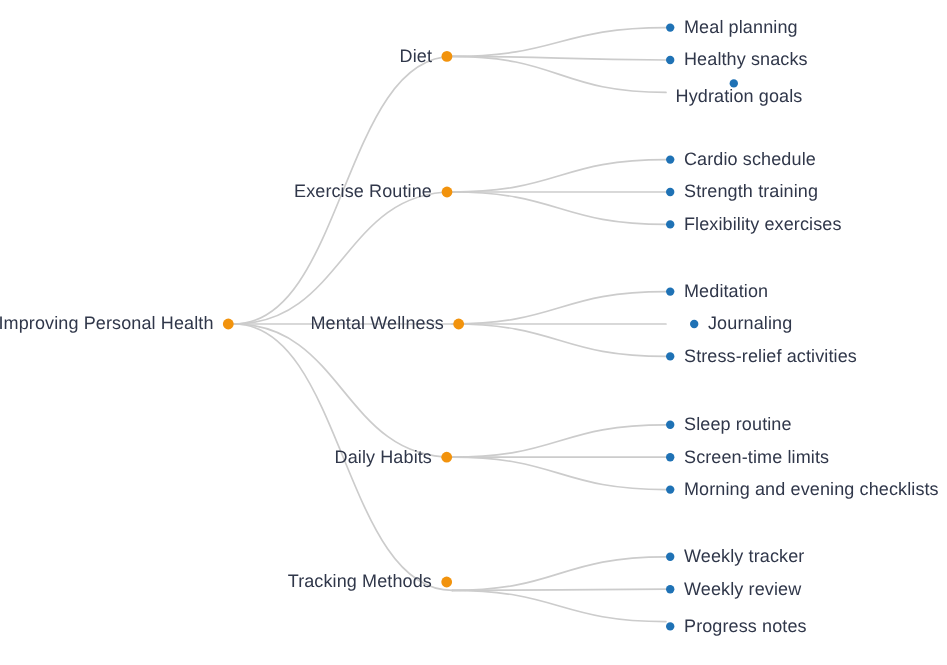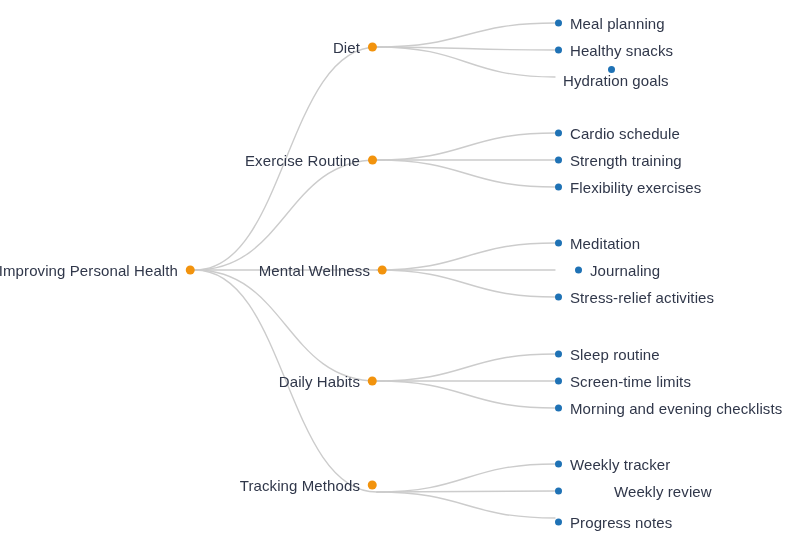--- a/index.html
+++ b/index.html
@@ -171,21 +171,21 @@
         <span class="node-label">Morning and evening checklists</span>
       </div>
       <div class="node align-right" style="left: 377px; top: 485px;">
         <span class="node-label">Tracking Methods</span>
         <span class="node-dot"></span>
       </div>
       <div class="node align-left" style="left: 555px; top: 464px;">
         <span class="node-dot"></span>
         <span class="node-label">Weekly tracker</span>
       </div>
-      <div class="node align-left" style="left: 555px; top: 491px; gap: 44px;">
+      <div class="node align-left" style="left: 555px; top: 491px;">
         <span class="node-dot"></span>
         <span class="node-label">Weekly review</span>
       </div>
       <div class="node align-left" style="left: 555px; top: 522px;">
         <span class="node-dot"></span>
         <span class="node-label">Progress notes</span>
       </div>
     </div>
 </div>
 

